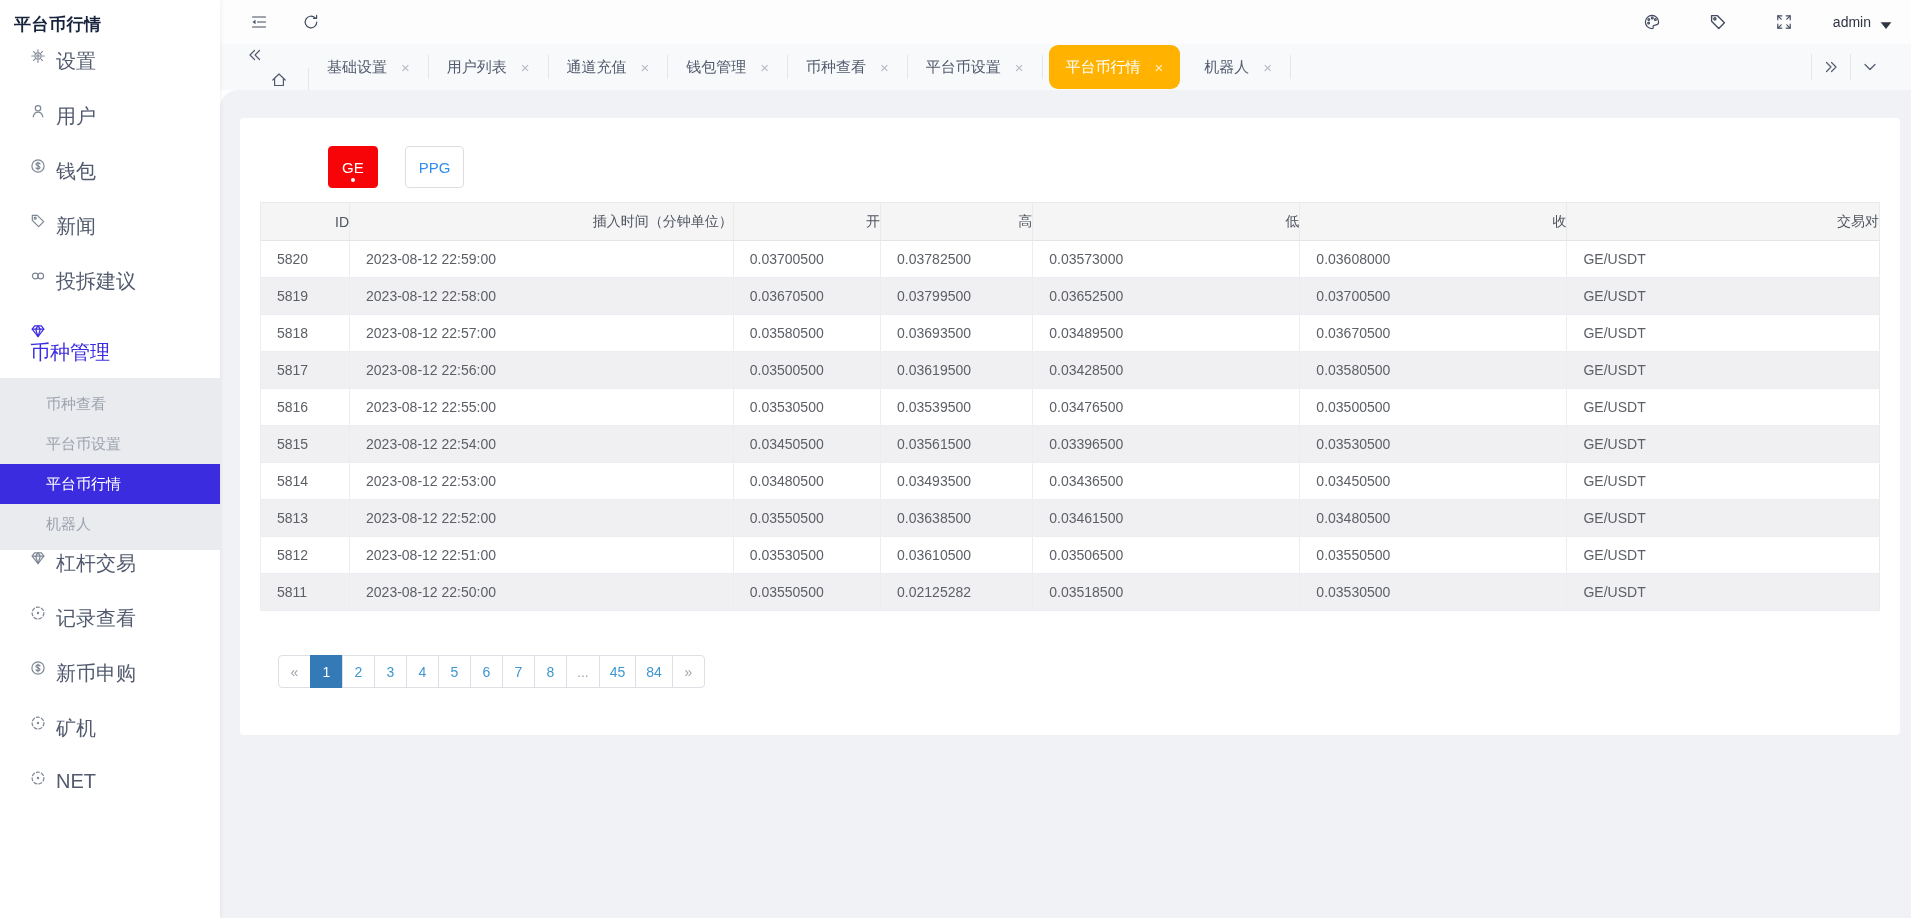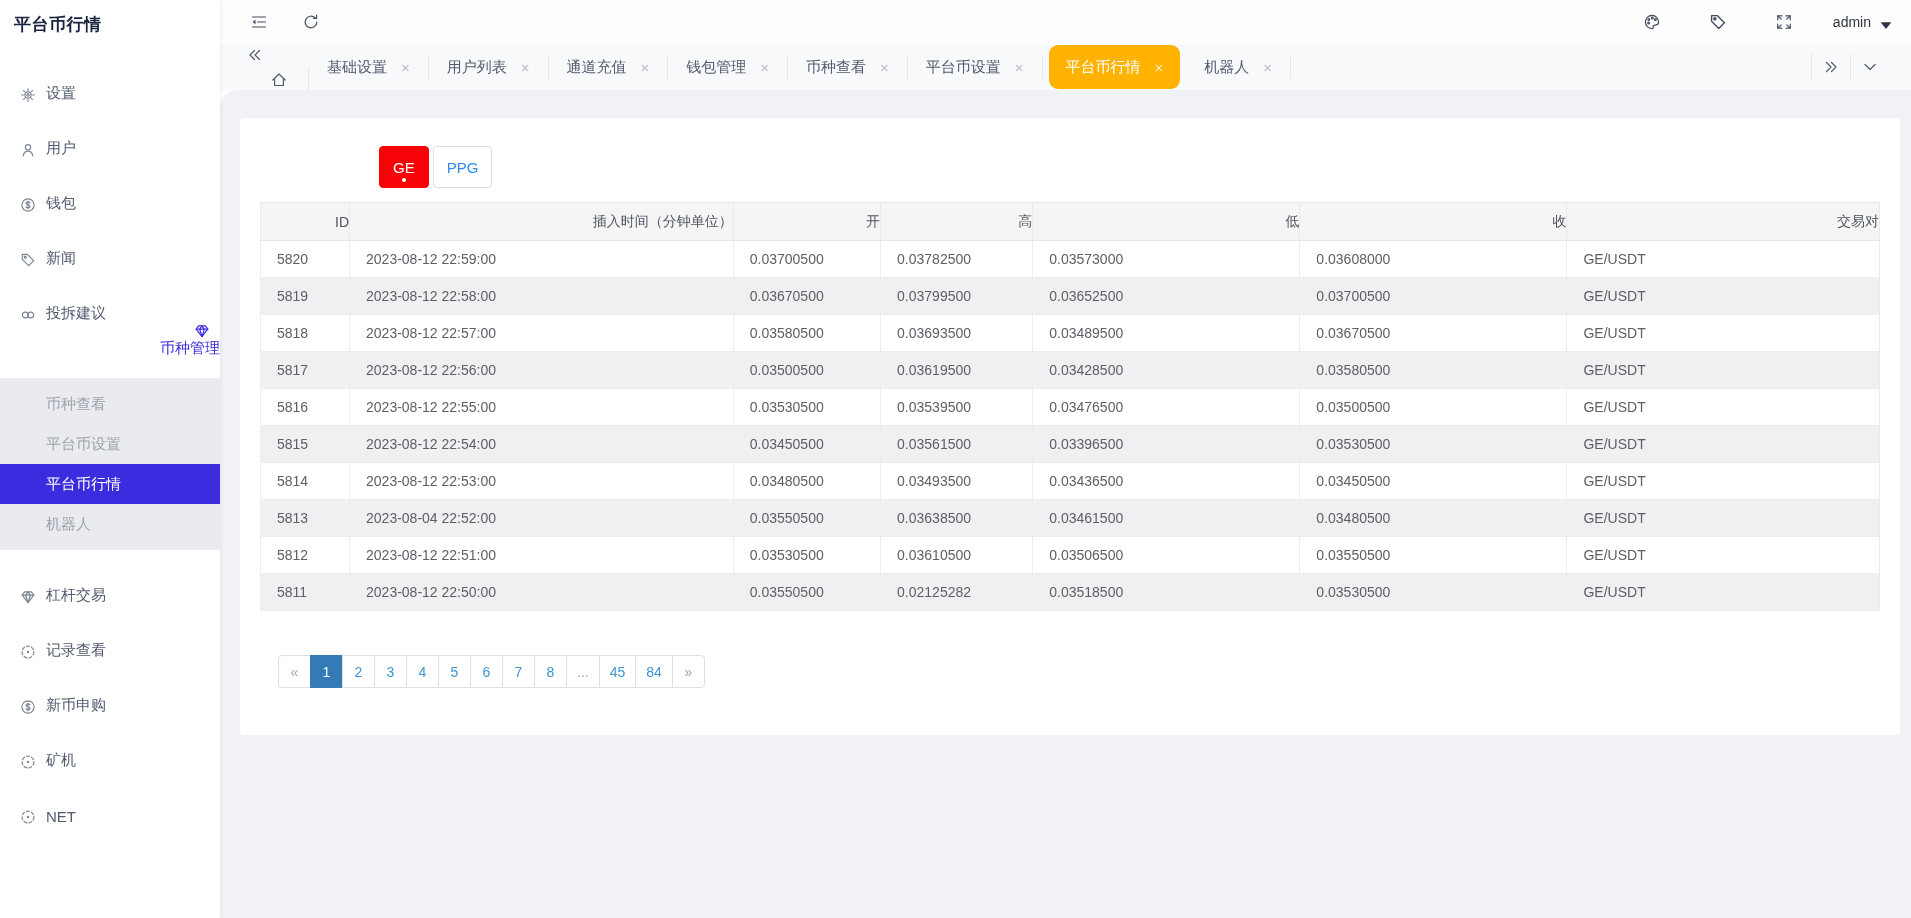--- a/index.html
+++ b/index.html
@@ -11,22 +11,22 @@
   .icn.lg { width:18px; height:18px; }
   .icn svg { width:100%; height:100%; fill:none; stroke:currentColor; stroke-width:1.2;
              stroke-linecap:round; stroke-linejoin:round; }
   .icn svg .f { fill:currentColor; stroke:none; }
 
   
   .sidebar { position:absolute; left:0; top:0; width:220px; height:918px; background:#fff;
              box-shadow:1px 0 4px rgba(0,21,41,.06); z-index:5; }
   .app-title { height:48px; display:flex; align-items:center; padding-left:14px;
                font-size:17px; font-weight:bold; color:#17233d; letter-spacing:.5px; }
-  .side-item { height:55px; display:flex; align-items:flex-end; padding-left:20px;
-               color:#515a6e; font-size:15px; cursor:pointer; }
+  .side-item { height:55px; display:flex; align-items:flex-start; padding-left:30px;
+               color:#515a6e; font-size:20px; cursor:pointer; }
   .side-item .icn { margin-right:10px; color:#7d8694; }
   .side-item.accent, .side-item.accent .icn { color:var(--accent);flex-direction:column; }
   .submenu { background:#e9ebef; padding:6px 0; }
   .sub-item { height:40px; display:flex; align-items:center; padding-left:46px;
               font-size:15px; color:#9ea3ad; cursor:pointer; }
   .sub-item.active { background:var(--accent); color:#fff; }
 
   
   .topbar { position:absolute; left:220px; top:0; right:0; height:44px; background:#fdfdfe;
             display:flex; align-items:center; justify-content:space-between; padding:0 22px 0 26px; }
@@ -54,21 +54,21 @@
                 border-radius:9px; margin:0 6px; padding:0 17px; }
   .tab.active .close { color:rgba(255,255,255,.78); }
   .tabstrip-right { margin-left:auto; display:flex; align-items:center; }
   .tabstrip-right .tb-ctrl { border-left:1px solid #e3e6ea; padding:4px 10px; }
 
   
   .content { position:absolute; left:220px; top:90px; right:0; bottom:0; background:#f0f2f6;
              border-top-left-radius:18px; overflow:hidden; }
   .card { background:#fff; border-radius:4px; margin:28px 11px 0 20px; height:617px;
           padding:28px 20px 0 20px; }
-  .coin-tabs { margin-left:119px; margin-bottom:14px; display:flex; gap:4px; }
+  .coin-tabs { margin-left:68px; margin-bottom:14px; display:flex; gap:27px; }
   .coin-btn { height:42px; padding:0 13px; border-radius:4px; font-size:15px; cursor:pointer;
               background:#fff; border:1px solid #dcdee2; color:var(--blue); position:relative; }
   .coin-btn.active { background:var(--red); border-color:var(--red); color:#fff; }
   .coin-btn.active::after { content:""; position:absolute; left:50%; bottom:5px; width:4px;
               height:4px; margin-left:-2px; border-radius:50%; background:#fff; }
 
   table.quotes { width:100%; border-collapse:collapse; table-layout:fixed; }
   .quotes th { background:#f5f5f6; color:#4e545e; font-weight:normal; font-size:14px;
                text-align:right; height:38px; padding:0 0 0 16px;
                border:1px solid #e8eaec; border-bottom:1px solid #e3e5e8; }
@@ -412,21 +412,21 @@
             <td>5814</td>
             <td>2023-08-12 22:53:00</td>
             <td>0.03480500</td>
             <td>0.03493500</td>
             <td>0.03436500</td>
             <td>0.03450500</td>
             <td>GE/USDT</td>
           </tr>
           <tr>
             <td>5813</td>
-            <td>2023-08-04 22:52:00</td>
+            <td>2023-08-12 22:52:00</td>
             <td>0.03550500</td>
             <td>0.03638500</td>
             <td>0.03461500</td>
             <td>0.03480500</td>
             <td>GE/USDT</td>
           </tr>
           <tr>
             <td>5812</td>
             <td>2023-08-12 22:51:00</td>
             <td>0.03530500</td>

